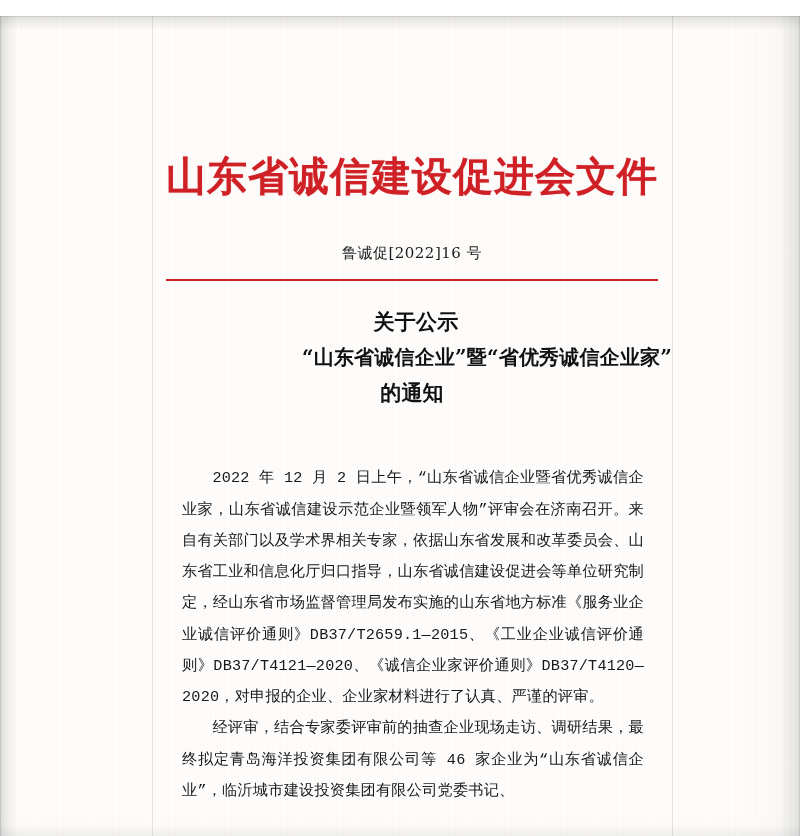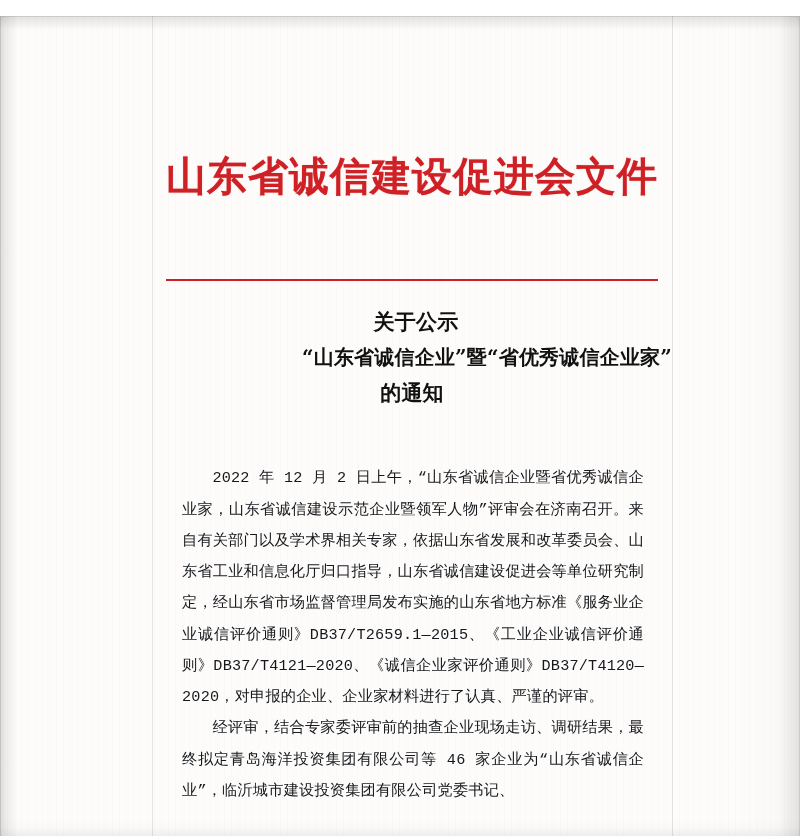--- a/index.html
+++ b/index.html
@@ -168,20 +168,21 @@
 <div class="page">
 
   <div class="paper-texture"></div>
   <div class="fold-line fold-a"></div>
   <div class="fold-line fold-b"></div>
 
   <div class="doc-body">
 
     <div class="doc-title">山东省诚信建设促进会文件</div>
 
+    <div class="doc-number">鲁诚促[2022]16 号</div>
 
     <div class="red-rule"></div>
 
     <div class="subject-block">
       <span class="subject-line l1">关于公示</span>
       <span class="subject-line l2">“山东省诚信企业”暨“省优秀诚信企业家”</span>
       <span class="subject-line l4">的通知</span>
     </div>
 
     <p class="para para-1">2022 年 12 月 2 日上午，“山东省诚信企业暨省优秀诚信企业家，山东省诚信建设示范企业暨领军人物”评审会在济南召开。来自有关部门以及学术界相关专家，依据山东省发展和改革委员会、山东省工业和信息化厅归口指导，山东省诚信建设促进会等单位研究制定，经山东省市场监督管理局发布实施的山东省地方标准《服务业企业诚信评价通则》DB37/T2659.1—2015、《工业企业诚信评价通则》DB37/T4121—2020、《诚信企业家评价通则》DB37/T4120—2020，对申报的企业、企业家材料进行了认真、严谨的评审。</p>

